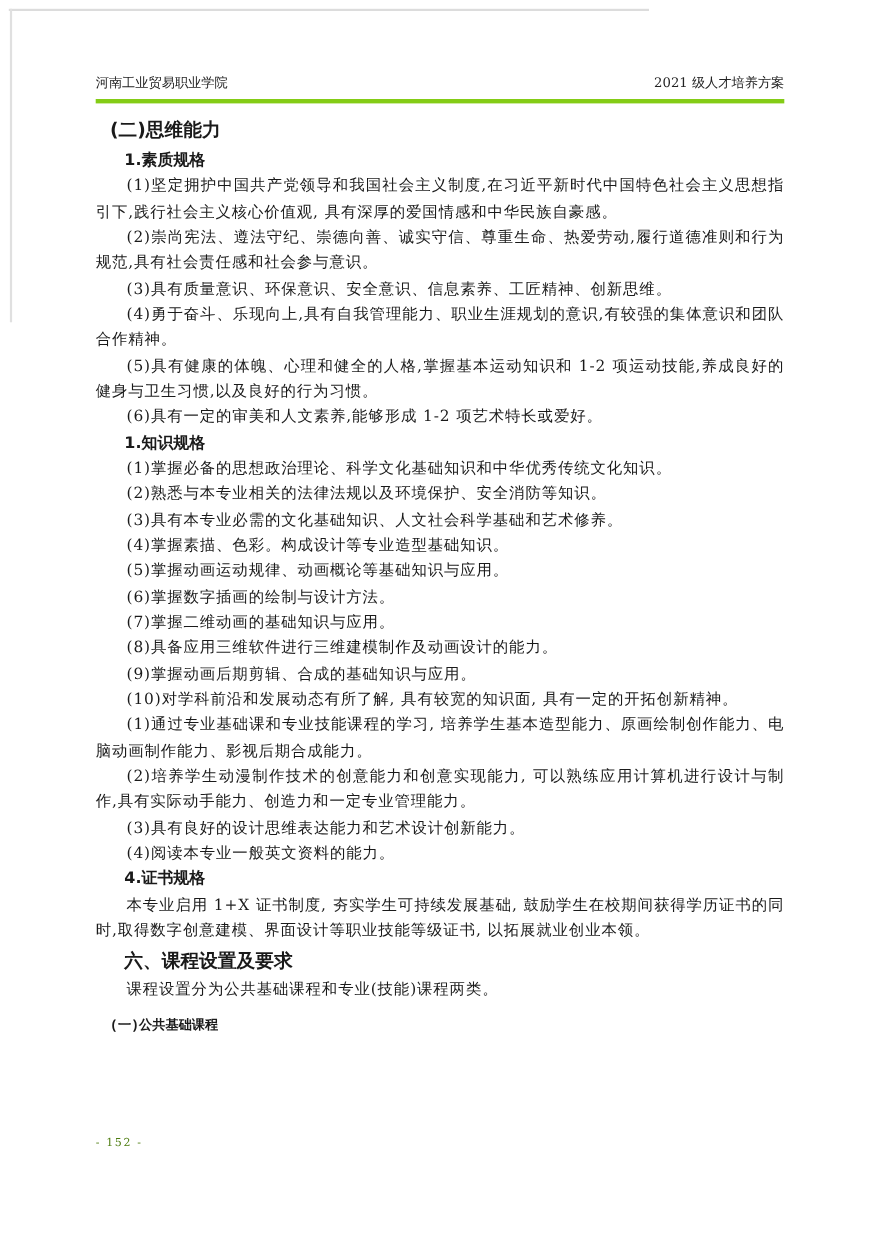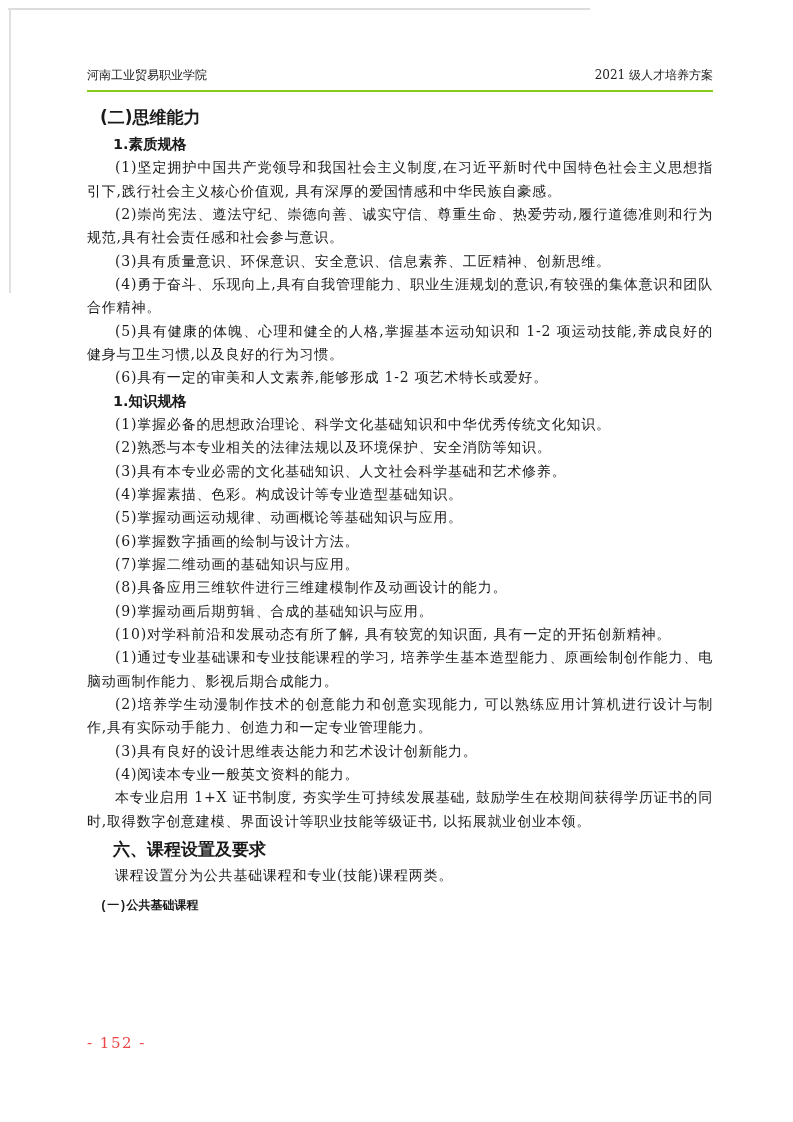--- a/index.html
+++ b/index.html
@@ -20,21 +20,21 @@
     position:absolute; left:9px; top:8px;
     width:2px; height:285px; background:#e0e0e0;
   }
   .content {
     position:absolute; left:87px; top:66px; width:626px;
   }
   .header {
     display:flex; justify-content:space-between; align-items:flex-end;
     font-size:12px; line-height:18px;
     padding-bottom:6px;
-    border-bottom:2px solid #84cc16;
+    border-bottom:4px solid #84cc16;
     color:#222;
   }
   .doc-title {
     font-family:"DejaVu Sans","Liberation Sans",sans-serif;
     font-weight:bold;
     font-size:17px; line-height:25px;
     margin-top:13px; margin-bottom:3px;
     padding-left:13px;
   }
   .h-sub {
@@ -60,21 +60,21 @@
   }
   .h-subchapter {
     font-family:Liberation Mono, monospace;
     font-weight:bold;
     font-size:12px; line-height:26px;
     margin-top:6px;
     padding-left:13px;
   }
   .footer {
     position:absolute; left:87px; top:1034px;
-    font-size:15px; letter-spacing:1.5px; color:#ef4444;text-align:center;
+    font-size:10px; letter-spacing:1.5px; color:#4d7c0f;text-align:center;
   }
 </style>
 </head>
 <body>
 
 <div class="page">
   <div class="scan-edge-top"></div>
   <div class="scan-edge-left"></div>
 
   <div class="content">
@@ -101,20 +101,21 @@
         <div class="p-body">(5)掌握动画运动规律、动画概论等基础知识与应用。</div>
         <div class="p-body">(6)掌握数字插画的绘制与设计方法。</div>
         <div class="p-body">(7)掌握二维动画的基础知识与应用。</div>
         <div class="p-body">(8)具备应用三维软件进行三维建模制作及动画设计的能力。</div>
         <div class="p-body">(9)掌握动画后期剪辑、合成的基础知识与应用。</div>
         <div class="p-body">(10)对学科前沿和发展动态有所了解, 具有较宽的知识面, 具有一定的开拓创新精神。</div>
         <div class="p-body">(1)通过专业基础课和专业技能课程的学习, 培养学生基本造型能力、原画绘制创作能力、电脑动画制作能力、影视后期合成能力。</div>
         <div class="p-body">(2)培养学生动漫制作技术的创意能力和创意实现能力, 可以熟练应用计算机进行设计与制作,具有实际动手能力、创造力和一定专业管理能力。</div>
         <div class="p-body">(3)具有良好的设计思维表达能力和艺术设计创新能力。</div>
         <div class="p-body">(4)阅读本专业一般英文资料的能力。</div>
+        <div class="h-sub">4.证书规格</div>
         <div class="p-body">本专业启用 1+X 证书制度, 夯实学生可持续发展基础, 鼓励学生在校期间获得学历证书的同时,取得数字创意建模、界面设计等职业技能等级证书, 以拓展就业创业本领。</div>
         <div class="h-chapter">六、课程设置及要求</div>
         <div class="p-body">课程设置分为公共基础课程和专业(技能)课程两类。</div>
         <div class="h-subchapter">(一)公共基础课程</div>
       </div>
   </div>
 
   <div class="footer">- 152 -</div>
 </div>
 

